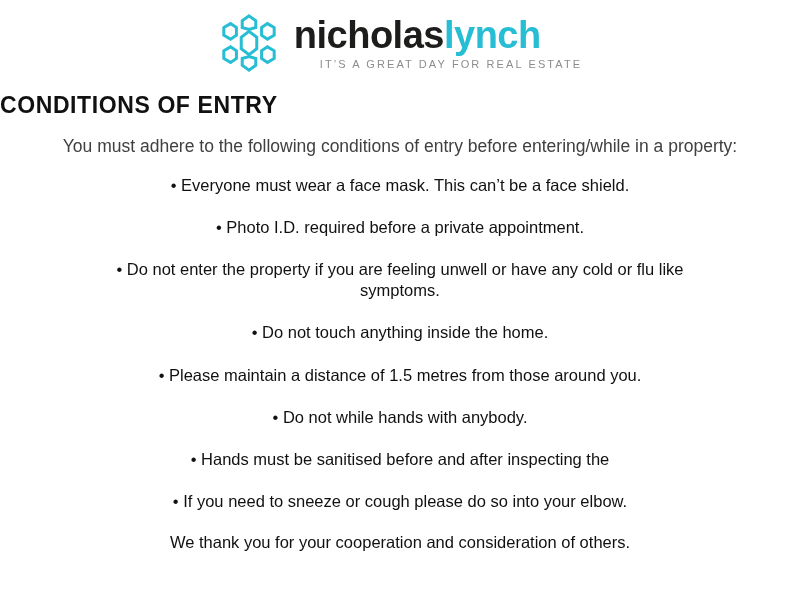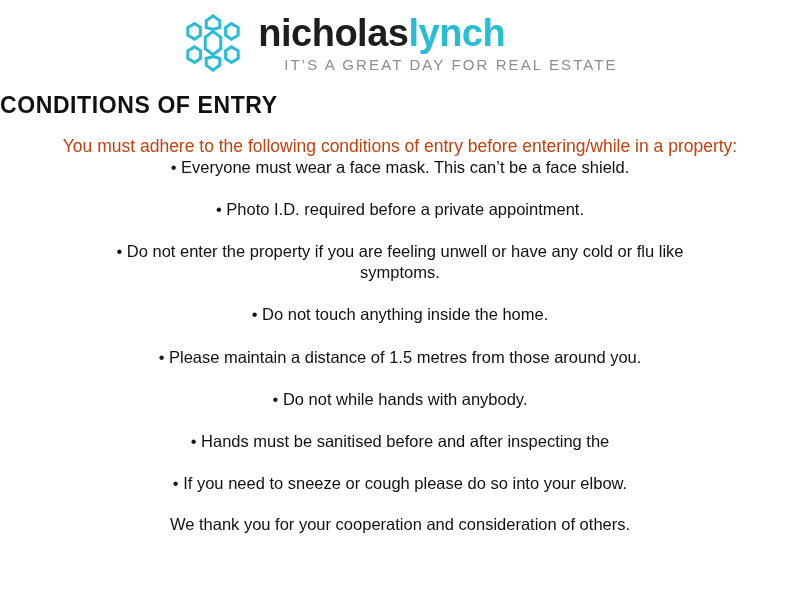--- a/index.html
+++ b/index.html
@@ -44,21 +44,21 @@
   .logo-words {
     font-size: 38px;
     font-weight: bold;
     letter-spacing: -0.5px;
     white-space: nowrap;
   }
   .logo-words .w1 { color: #1d1d1b; }
   .logo-words .w2 { color: #27bdd4; }
   .logo-tagline {
     margin-top: 5px;
-    font-size: 15px;
+    font-size: 11px;
     letter-spacing: 2.1px;
     color: #8a8d8f;
     white-space: nowrap;
     align-self: center;
     padding-left: 26px;
   }
 
   
   .doc-title {
     font-size: 23px;
@@ -66,26 +66,27 @@
     letter-spacing: 0.6px;
     margin-top: 18px;
     color: #111111;
   }
 
   
   .intro {
     text-align: center;
     font-size: 17.5px;
     margin-top: 17px;
-    color: #c2410c;
+    color: #404040;
     padding: 0 10px;
   }
 
   
   .conditions {
+    margin-top: 18px;
     padding: 0 24px;
   }
   .condition {
     text-align: center;
     font-size: 16.5px;
     line-height: 1.28;
     margin-bottom: 21px;
     color: #111111;
   }
   .condition .bullet {

